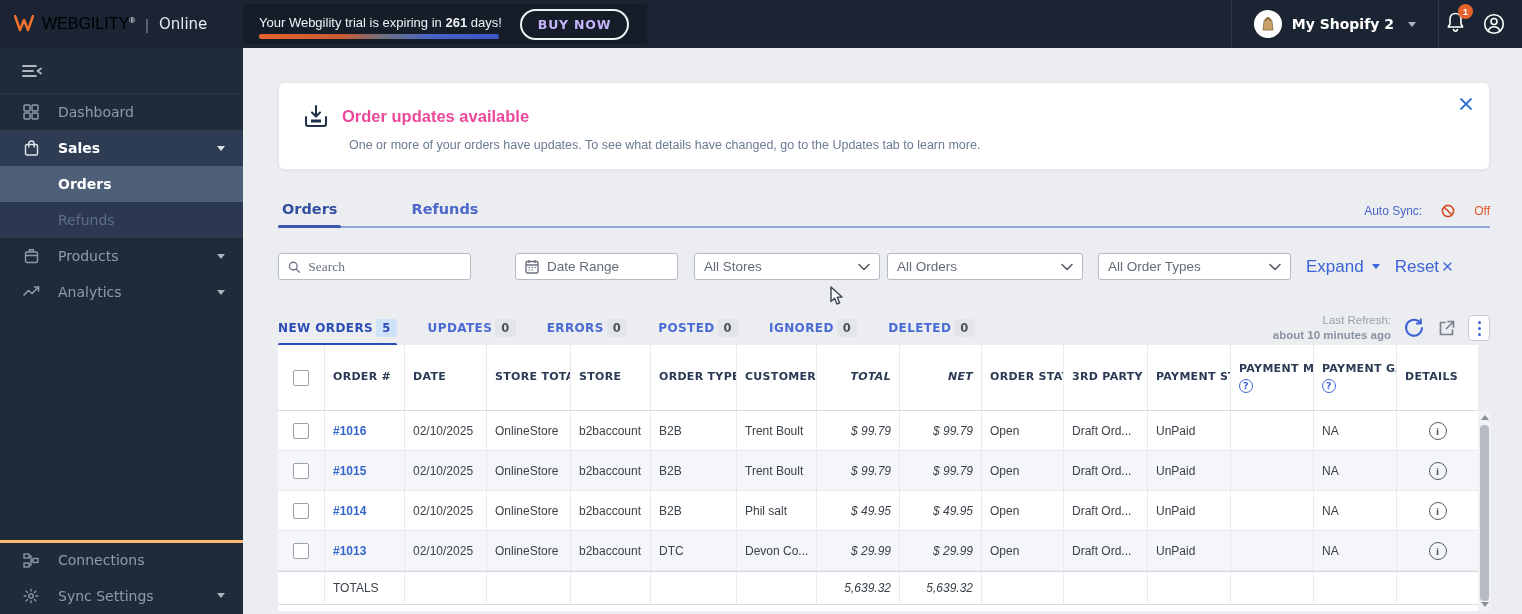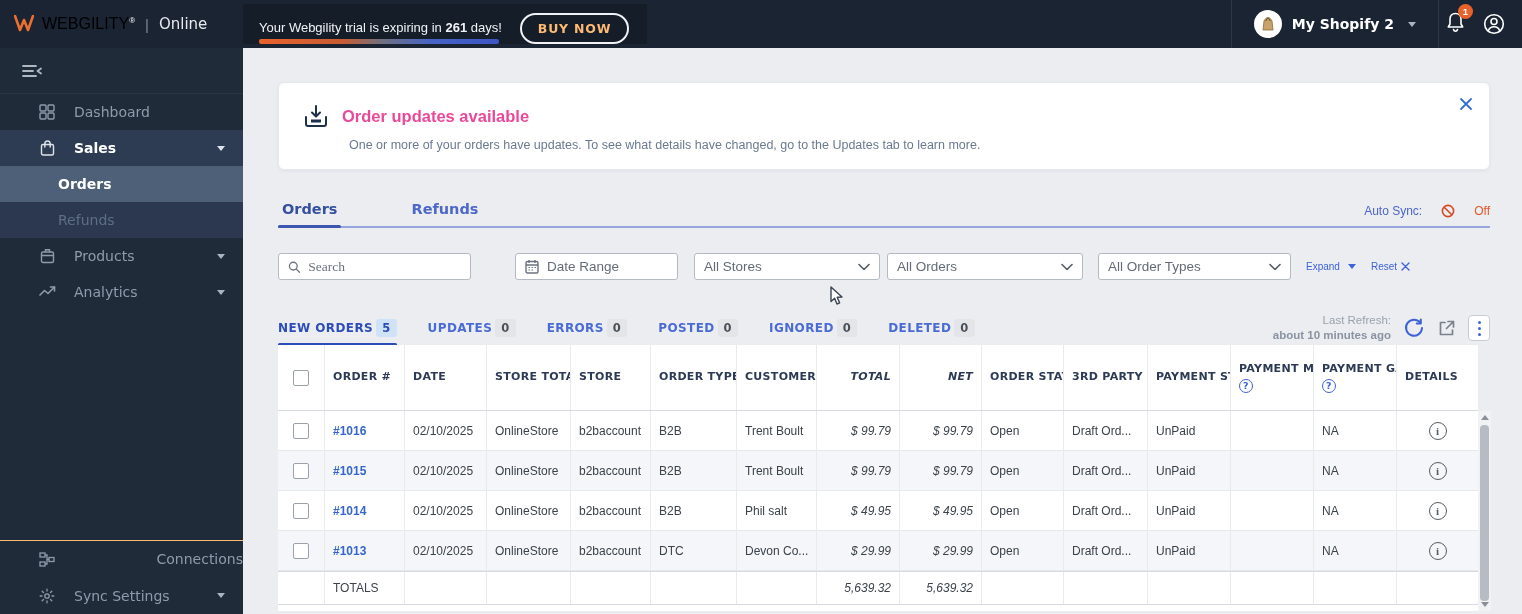--- a/index.html
+++ b/index.html
@@ -5,53 +5,53 @@
   * { margin:0; padding:0; box-sizing:border-box; }
   body { font-family:"Liberation Sans", sans-serif; background:#ebedf1; }
   #app { position:relative; width:1522px; height:614px; overflow:hidden; background:#ebedf1; }
 
   
   .topbar { position:absolute; top:0; left:0; width:1522px; height:48px; background:#1a2433; display:flex; align-items:center; z-index:30; }
   .brand { width:243px; display:flex; align-items:center; padding-left:14px; gap:8px; flex:none; }
   .brand-reg { color:#fff; font-size:8px; vertical-align:super; }
   .brand-sep { color:#7d8797; font-size:15px; margin:0 2px; }
   .brand-product { color:#e8eaee; font-size:15px; font-family:"DejaVu Sans", sans-serif; }
-  .trial-zone { background:rgba(0,0,0,0.18); height:40px; display:flex; align-items:flex-end; padding:0 18px 0 16px; gap:18px; }
+  .trial-zone { background:rgba(0,0,0,0.18); height:40px; display:flex; align-items:center; padding:0 18px 0 16px; gap:18px; }
   .trial { display:flex; flex-direction:column; gap:4px; padding-top:6px; }
   .trial-text { color:#f0f2f5; font-size:13px; white-space:nowrap; }
   .trial-text b { font-weight:bold; }
   .trial-bar { width:240px; height:5px; border-radius:2px; background:linear-gradient(90deg,#e8622c 0%,#c75c33 35%,#6d7183 52%,#4763c6 72%,#3c55c4 100%); }
-  .buynow { border:2px solid #f0f2f5; border-radius:16px; background:transparent; color:#fdba74; font-size:12.5px; font-weight:bold; letter-spacing:0.8px; padding:6px 16px; cursor:pointer; font-family:"DejaVu Sans", sans-serif; }
+  .buynow { border:2px solid #f0f2f5; border-radius:16px; background:transparent; color:#c4b5fd; font-size:12.5px; font-weight:bold; letter-spacing:0.8px; padding:6px 16px; cursor:pointer; font-family:"DejaVu Sans", sans-serif; }
   .topbar-right { margin-left:auto; display:flex; align-items:center; height:48px; }
   .tb-divider { width:1px; height:48px; background:#2c3747; }
   .store-chip { display:flex; align-items:center; gap:10px; padding:0 22px; height:48px; cursor:pointer; }
   .store-avatar { width:28px; height:28px; border-radius:50%; background:#fff; display:flex; align-items:center; justify-content:center; }
   .store-name { color:#fff; font-size:14px; font-weight:bold; font-family:"DejaVu Sans", sans-serif; }
   .caret-down { width:0; height:0; border-left:4px solid transparent; border-right:4px solid transparent; border-top:5px solid #aab3bf; margin-left:4px; }
   .ai-wrap { border:2px solid #5d6571; border-radius:18px; padding:3px; margin:0 14px 0 18px; background:#343d4a; cursor:pointer; }
   .ai-btn { background:#ed6f2e; border:none; border-radius:13px; color:#fff; font-size:12.5px; padding:5px 16px; display:flex; align-items:center; gap:7px; cursor:pointer; font-family:"DejaVu Sans", sans-serif; }
   .sparkle { width:12px; height:12px; }
   .bell-wrap { position:relative; margin:0 16px 0 6px; cursor:pointer; }
   .badge { position:absolute; top:-7px; right:-7px; min-width:15px; height:15px; border-radius:8px; background:#e8622c; color:#fff; font-size:9.5px; font-weight:bold; display:flex; align-items:center; justify-content:center; padding:0 3px; }
   .account { margin-right:16px; cursor:pointer; display:flex; }
 
   
   .sidebar { position:absolute; top:48px; left:0; width:243px; height:566px; background:#202b3a; z-index:20; }
   .collapse-row { height:46px; display:flex; align-items:center; padding-left:22px; border-bottom:1px solid #2a3545; cursor:pointer; }
-  .nav-item { height:36px; display:flex; align-items:center; padding-left:38px; gap:18px; color:#8f9bab; font-size:14px; cursor:pointer; font-family:"DejaVu Sans", sans-serif; position:relative; }
+  .nav-item { height:36px; display:flex; align-items:center; padding-left:22px; gap:18px; color:#8f9bab; font-size:14px; cursor:pointer; font-family:"DejaVu Sans", sans-serif; position:relative; }
   .nav-item .icon { width:18px; display:flex; justify-content:center; color:#8f9bab; flex:none; }
   .nav-item .cv { position:absolute; right:18px; }
   .ni-sales { background:#2d3c52; color:#fff; font-weight:bold; }
   .ni-sales .icon { color:#dfe4ea; }
   .sub-item { height:36px; display:flex; align-items:center; padding-left:58px; font-size:14px; cursor:pointer; font-family:"DejaVu Sans", sans-serif; }
   .si-orders { background:#4e6078; color:#fff; font-weight:bold; }
   .si-refunds { background:#2b3850; color:#5f6e87; }
   .nav-bottom { position:absolute; bottom:0; left:0; width:100%; }
   .nav-bottom .nav-item { height:37px; }
-  .nav-bottom .nav-item:first-child { border-top:1px solid #fdba74;justify-content:space-between; }
+  .nav-bottom .nav-item:first-child { border-top:3px solid #fdba74; }
 
   
   .content { position:absolute; top:48px; left:243px; width:1279px; height:566px; background:#ebedf1; }
   .banner { position:absolute; left:35px; top:34px; width:1212px; height:88px; background:#fff; border:1px solid #e6e8ec; border-radius:6px; box-shadow:0 1px 3px rgba(30,40,70,0.06); padding:20px 22px 0 24px; }
   .banner-head { display:flex; align-items:center; gap:13px; }
   .banner-title { color:#ec4899; font-size:16.5px; font-weight:bold; font-family:Liberation Sans, sans-serif; }
   .banner-msg { color:#6b7a90; font-size:12.5px; margin:9px 0 0 46px; }
   .banner-close { position:absolute; right:16px; top:14px; cursor:pointer; color:#2f6fd8; }
 
   
@@ -68,21 +68,21 @@
   .filters { position:absolute; left:35px; top:205px; width:1212px; display:flex; align-items:center; }
   .fbox { height:27px; background:#fff; border:1px solid #b4bac4; border-radius:3px; display:flex; align-items:center; padding:0 9px; gap:8px; color:#636b78; font-size:13.5px; }
   .f-search { width:193px; } .f-search input { border:none; outline:none; width:100%; font-size:13.5px; color:#4a5158; background:transparent; font-family:Liberation Serif, serif; }
   .f-search input::placeholder { color:#6b7280; }
   .f-date { width:163px; margin-left:44px; cursor:pointer; }
   .f-sel { cursor:pointer; justify-content:space-between; }
   .f-orders { width:196px; margin-left:7px; }
   .f-stores { width:186px; margin-left:16px; }
   .f-types  { width:193px; margin-left:15px; }
   .sel-caret { color:#555c66; }
-  .flink { color:#3e63d6; font-size:10px; margin-left:15px; display:flex; align-items:center; gap:4px; cursor:pointer; white-space:nowrap; }
+  .flink { color:#3e63d6; font-size:17px; margin-left:15px; display:flex; align-items:center; gap:4px; cursor:pointer; white-space:nowrap; }
   .flink .caret-down { border-top-color:#3e63d6; border-left-width:4px; border-right-width:4px; }
 
   
   .subtabs { position:absolute; left:35px; top:262px; width:1212px; height:36px; display:flex; align-items:center; }
   .stab { display:flex; align-items:center; gap:3px; font-size:12px; font-weight:bold; letter-spacing:0.4px; color:#4a6bd4; cursor:pointer; height:36px; position:relative; font-family:"DejaVu Sans", sans-serif; margin-right:31px; }
   .stab .cnt { font-size:11.5px; font-weight:bold; background:#e3e5e9; color:#4a5058; border-radius:3px; padding:2px 6px; }
   .stab-active { color:#2c4cb8; }
   .stab-active .cnt { background:#cfe2f8; color:#2c4cb8; }
   .stab-active::after { content:""; position:absolute; left:0; right:0; bottom:0; height:3px; background:#2c4cb8; border-radius:2px; }
   .refresh-zone { margin-left:auto; display:flex; align-items:center; gap:12px; }

